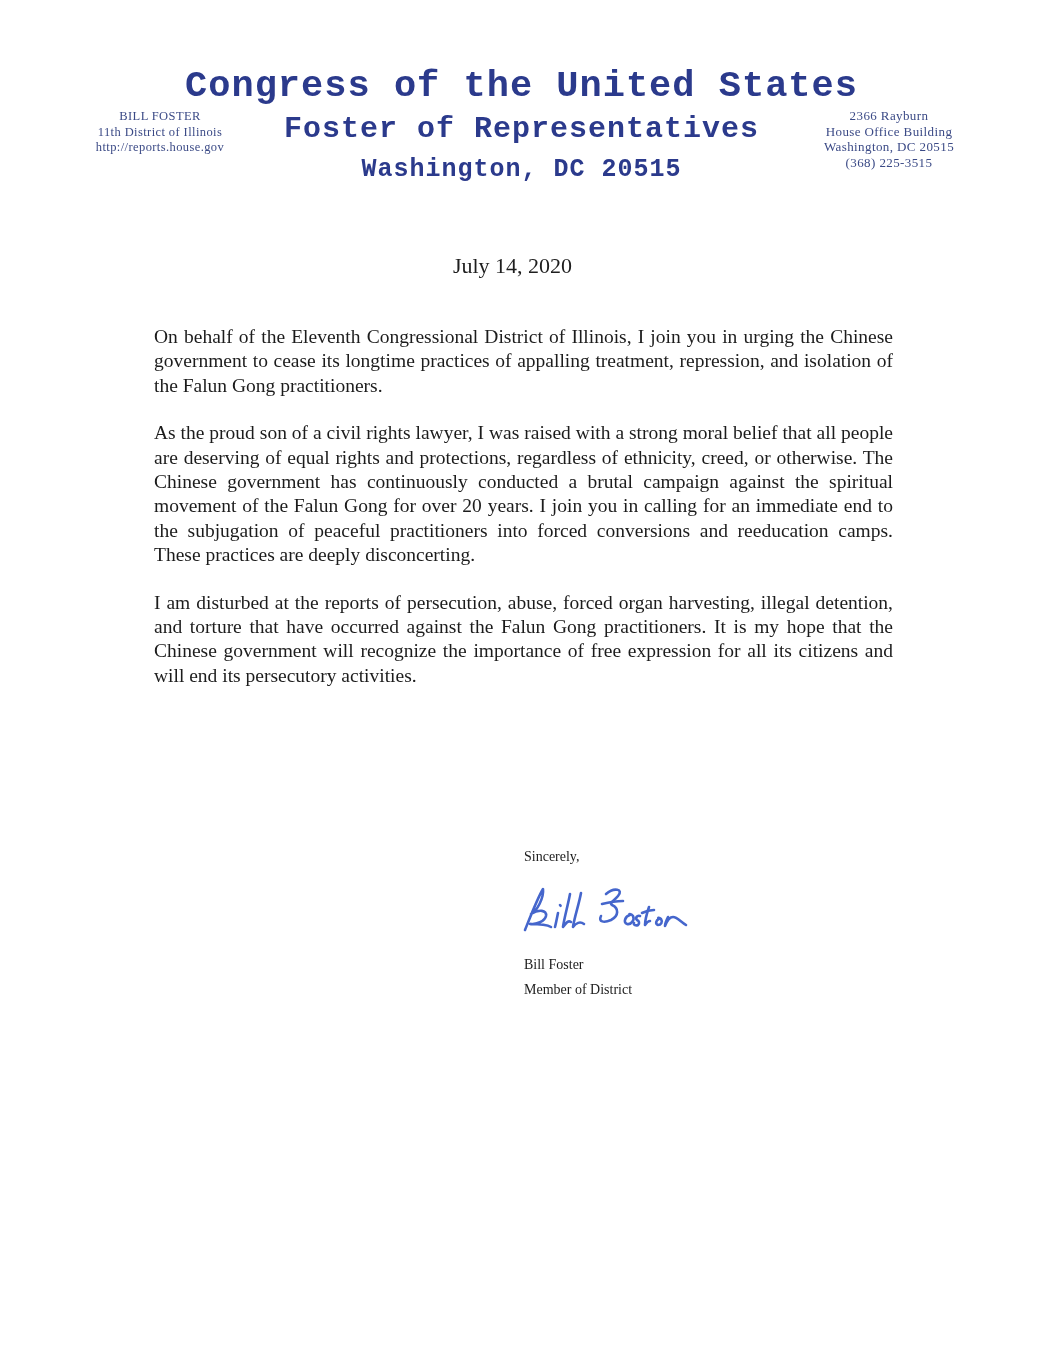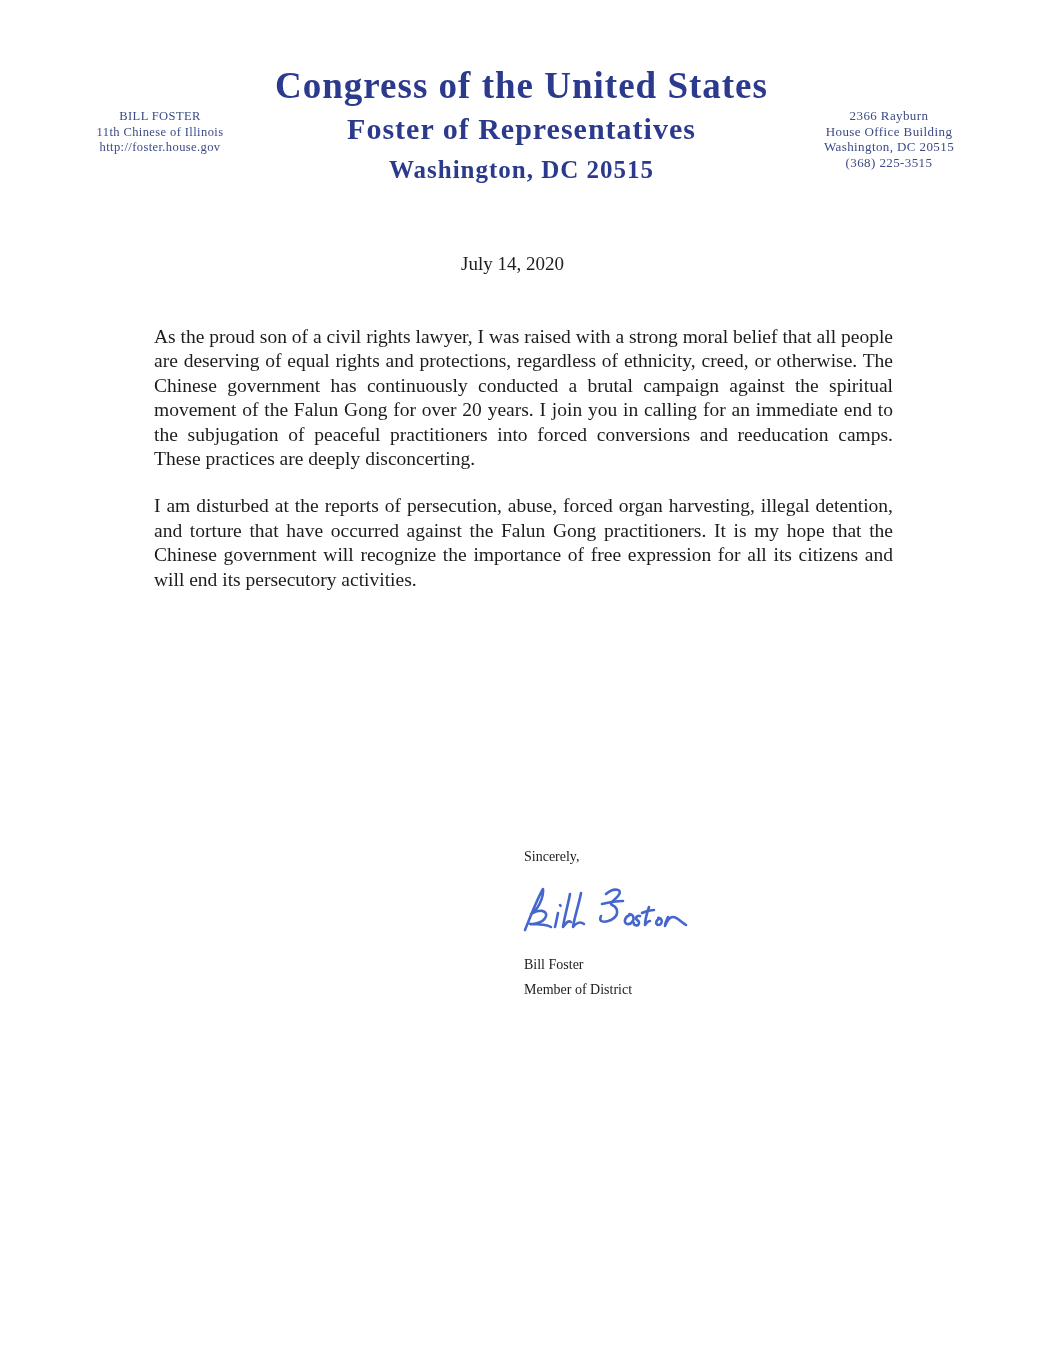--- a/index.html
+++ b/index.html
@@ -18,21 +18,21 @@
   }
 
   
   .lh-center {
     position: absolute;
     top: 66px;
     left: 0;
     right: 0;
     text-align: center;
     color: #2b3a8c;
-    font-family: Liberation Serif, serif;
+    font-family: Liberation Mono, monospace;
     font-weight: bold;
   }
   .lh-title1 {
     font-size: 37px;
     line-height: 40px;
     letter-spacing: 1px;
   }
   .lh-title2 {
     font-size: 30px;
     line-height: 34px;
@@ -68,21 +68,21 @@
     letter-spacing: 0.4px;
   }
 
   
   .date-line {
     position: absolute;
     top: 253px;
     left: 0;
     right: 18px;
     text-align: center;
-    font-size: 19px;
+    font-size: 22px;
   }
   .letter-body {
     position: absolute;
     top: 325px;
     left: 154px;
     width: 739px;
     font-size: 19.5px;
     line-height: 24.4px;
     color: #1c1c1c;
   }
@@ -113,41 +113,42 @@
   }
 </style>
 </head>
 <body>
 
 <div class="page">
 
   <div>
     <div class="lh-left">
       <div>BILL FOSTER</div>
-      <div>11th Chinese of Illinois</div>
-      <div>http://foster.house.gov</div>
+      <div>11th District of Illinois</div>
+      <div>http://reports.house.gov</div>
     </div>
 
     <div class="lh-center">
       <div class="lh-title1">Congress of the United States</div>
       <div class="lh-title2">Foster of Representatives</div>
       <div class="lh-title3">Washington, DC 20515</div>
     </div>
 
     <div class="lh-right">
       <div>2366 Rayburn</div>
       <div>House Office Building</div>
       <div>Washington, DC 20515</div>
       <div>(368) 225-3515</div>
     </div>
   </div>
 
   <div class="date-line">July 14, 2020</div>
 
   <div class="letter-body">
+    <p>On behalf of the Eleventh Congressional District of Illinois, I join you in urging the Chinese government to cease its longtime practices of appalling treatment, repression, and isolation of the Falun Gong practitioners.</p>
     <p>As the proud son of a civil rights lawyer, I was raised with a strong moral belief that all people are deserving of equal rights and protections, regardless of ethnicity, creed, or otherwise. The Chinese government has continuously conducted a brutal campaign against the spiritual movement of the Falun Gong for over 20 years. I join you in calling for an immediate end to the subjugation of peaceful practitioners into forced conversions and reeducation camps. These practices are deeply disconcerting.</p>
     <p>I am disturbed at the reports of persecution, abuse, forced organ harvesting, illegal detention, and torture that have occurred against the Falun Gong practitioners. It is my hope that the Chinese government will recognize the importance of free expression for all its citizens and will end its persecutory activities.</p>
   </div>
 
   <div class="closing">
     <p>Sincerely,</p>
     <div class="sig-wrap">
       <svg width="170" height="62" viewBox="0 0 170 62" xmlns="http://www.w3.org/2000/svg">
         <g stroke="#4566cc" stroke-width="2.6" fill="none" stroke-linecap="round" stroke-linejoin="round">
 

